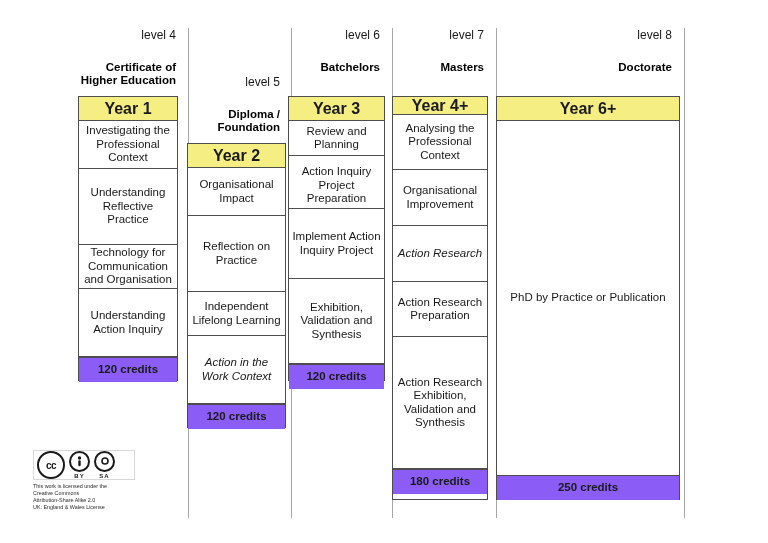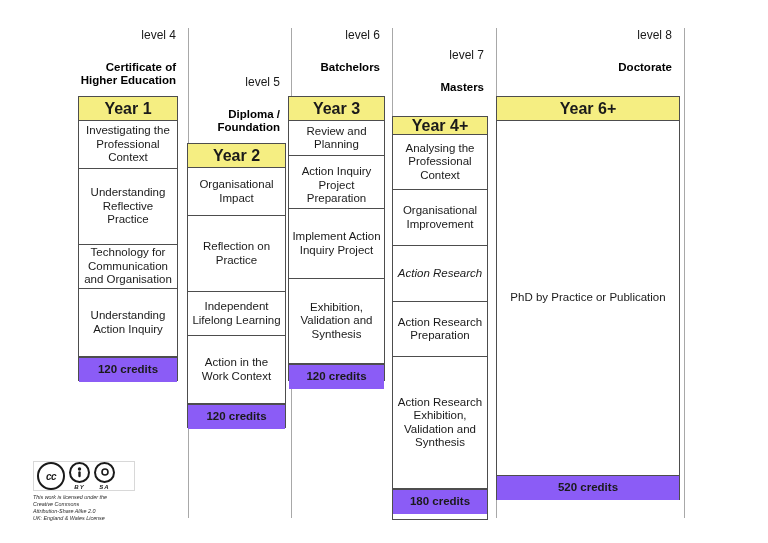--- a/index.html
+++ b/index.html
@@ -83,23 +83,22 @@
     font-size: 11.5px;
     border-bottom: none;
     border-top: 1.2px solid #4d4d4d;
   }
   .cell.module { background: #ffffff; }
 
   
   #cc-block {
     position: absolute;
     left: 33px;
-    top: 461px;
+    top: 450px;
     width: 104px;
-    font-style: italic;
   }
   .cc-badge {
     width: 102px;
     height: 30px;
     background: #ffffff;
     border: 1px solid #d8d8d8;
     display: flex;
     align-items: center;
     box-sizing: border-box;
     padding: 2px 3px;
@@ -179,21 +178,21 @@
     <div class="award-label">
       <div>Diploma /</div>
       <div>Foundation</div>
     </div>
   </div>
   <div class="stack" style="top:68px; left:5px; width:99px; height:285px;">
     <div class="cell year" style="height:24px;">Year 2</div>
     <div class="cell module" style="height:48px;">Organisational Impact</div>
     <div class="cell module" style="height:76px;">Reflection on Practice</div>
     <div class="cell module" style="height:44px;">Independent Lifelong Learning</div>
-    <div class="cell module" style="height:68px;">Action in the Work Context</div>
+    <div class="cell module" style="height:68px;font-style:italic;">Action in the Work Context</div>
     <div class="cell credits" style="height:25px;">120 credits</div>
   </div>
 </div>
 
 <div class="column" style="left:284px; width:104px;">
   <div class="col-head">
     <div class="level-label">level 6</div>
     <div class="award-label">
       <div>Batchelors</div>
     </div>
@@ -201,21 +200,21 @@
   <div class="stack" style="top:68px; left:4px; width:97px; height:285px;">
     <div class="cell year" style="height:24px;">Year 3</div>
     <div class="cell module" style="height:35px;">Review and Planning</div>
     <div class="cell module" style="height:46px;margin-top:7px;">Action Inquiry Project Preparation</div>
     <div class="cell module" style="height:70px;">Implement Action Inquiry Project</div>
     <div class="cell module" style="height:85px;">Exhibition, Validation and Synthesis</div>
     <div class="cell credits" style="height:25px;">120 credits</div>
   </div>
 </div>
 
-<div class="column" style="left:388px; width:104px;margin-top:20px;">
+<div class="column" style="left:388px; width:104px;">
   <div class="col-head">
     <div class="level-label">level 7</div>
     <div class="award-label">
       <div>Masters</div>
     </div>
   </div>
   <div class="stack" style="top:68px; left:4px; width:96px; height:404px;">
     <div class="cell year" style="height:18px;">Year 4+</div>
     <div class="cell module" style="height:55px;">Analysing the Professional Context</div>
     <div class="cell module" style="height:56px;">Organisational Improvement</div>
@@ -229,21 +228,21 @@
 <div class="column" style="left:492px; width:188px;">
   <div class="col-head">
     <div class="level-label">level 8</div>
     <div class="award-label">
       <div>Doctorate</div>
     </div>
   </div>
   <div class="stack" style="top:68px; left:4px; width:184px; height:404px;">
     <div class="cell year" style="height:24px;">Year 6+</div>
     <div class="cell module" style="height:354px; border-bottom:none;">PhD by Practice or Publication</div>
-    <div class="cell credits" style="height:25px;">520 credits</div>
+    <div class="cell credits" style="height:25px;">250 credits</div>
   </div>
 </div>
 
 <div id="cc-block">
   <div class="cc-badge">
     <div class="cc-circle cc-main">cc</div>
     <div class="cc-sub-wrap">
       <div class="cc-circle cc-sub">
         <svg width="9" height="11" viewBox="0 0 9 11" aria-hidden="true">
           <circle cx="4.5" cy="2" r="1.7" fill="#1a1a1a"></circle>

